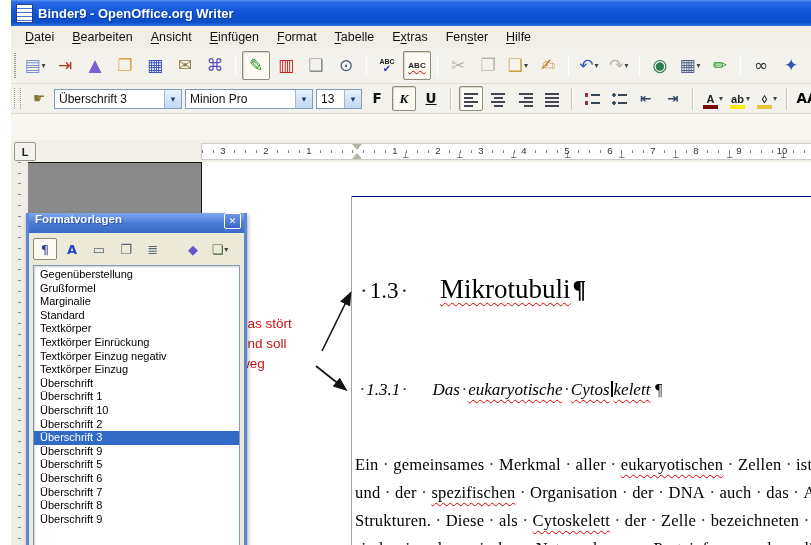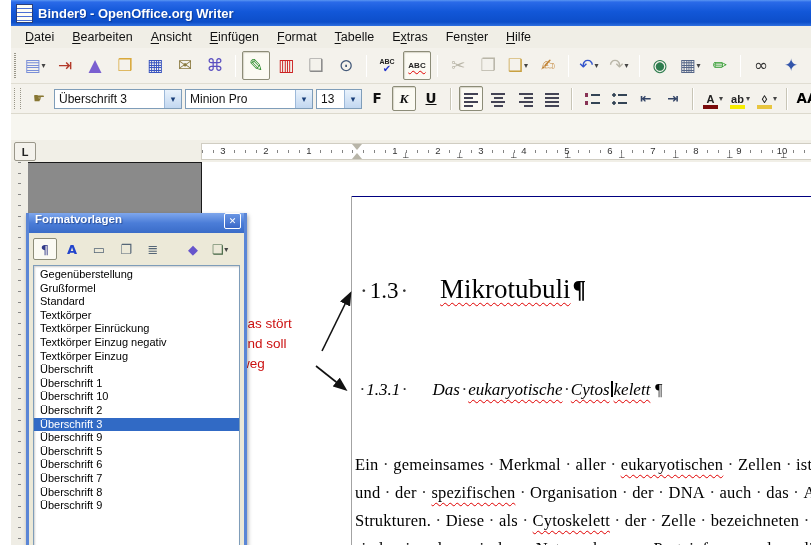--- a/index.html
+++ b/index.html
@@ -405,20 +405,21 @@
             <span class="glyph" style="color: rgb(102, 85, 204);">◆</span>
           </span>
           <span class="st-btn">
             <span class="glyph" style="color: rgb(68, 102, 68);">❏</span>
             <span class="drop">▾</span>
           </span>
         </div>
       <div id="style-list">
           <div class="style-item">Gegenüberstellung</div>
           <div class="style-item">Grußformel</div>
+          <div class="style-item">Marginalie</div>
           <div class="style-item">Standard</div>
           <div class="style-item">Textkörper</div>
           <div class="style-item">Textkörper Einrückung</div>
           <div class="style-item">Textkörper Einzug negativ</div>
           <div class="style-item">Textkörper Einzug</div>
           <div class="style-item">Überschrift</div>
           <div class="style-item">Überschrift 1</div>
           <div class="style-item">Überschrift 10</div>
           <div class="style-item">Überschrift 2</div>
           <div class="style-item selected">Überschrift 3</div>

